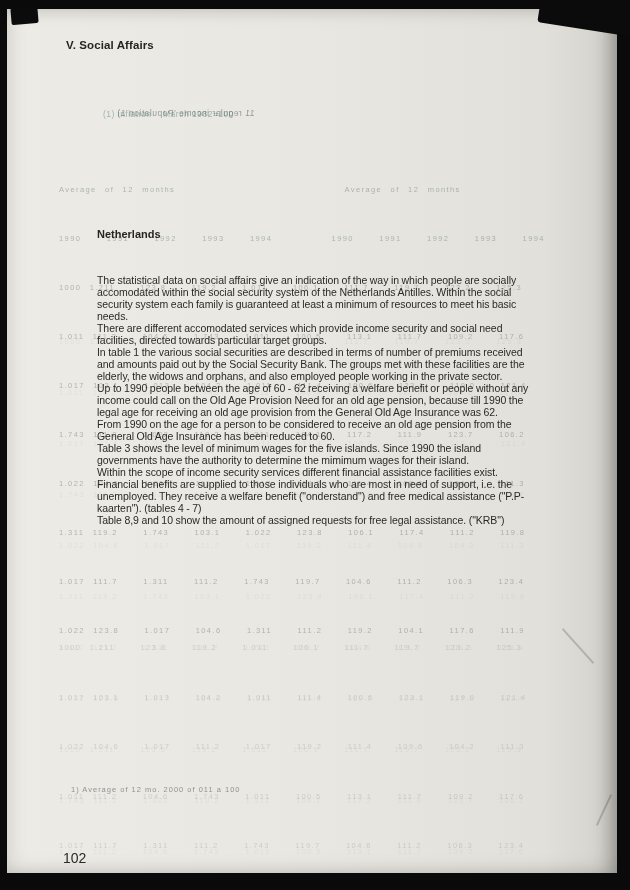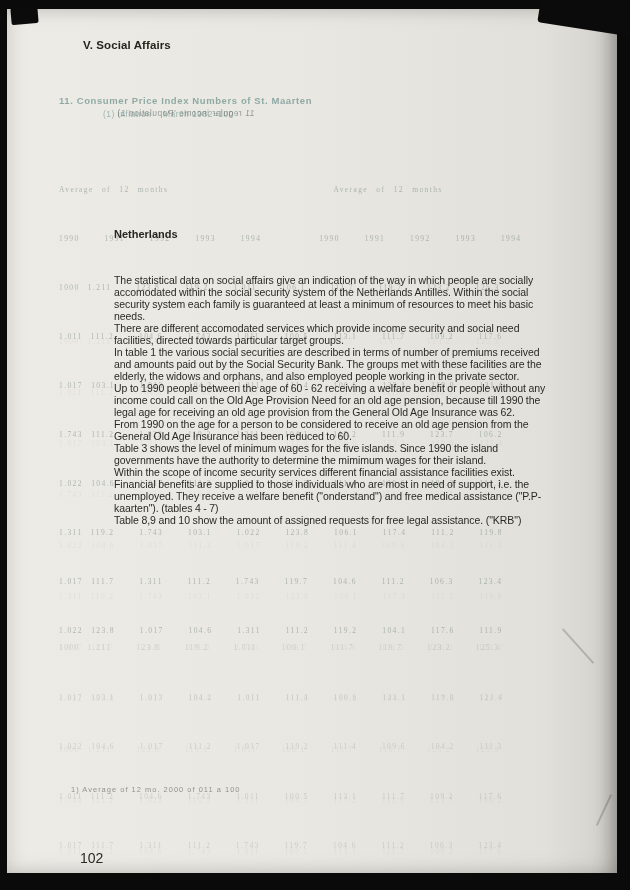--- a/index.html
+++ b/index.html
@@ -14,21 +14,21 @@
     box-shadow:inset 0 0 20px rgba(0,0,0,0.16), inset -16px 0 20px -10px rgba(0,0,0,0.25);
   }
   
   .art{position:absolute;background:#0b0b0b;}
   .art-tl{left:11px;top:7px;width:27px;height:17px;transform:rotate(-5deg);border-radius:2px;}
   .art-tr{right:-10px;top:-12px;width:100px;height:42px;transform:rotate(9deg);border-radius:3px;}
   .crease{position:absolute;background:rgba(60,60,55,0.25);}
   .crease-1{left:548px;top:636px;width:46px;height:2px;transform:rotate(48deg);}
   .crease-2{left:580px;top:800px;width:34px;height:2px;transform:rotate(115deg);background:rgba(0,0,0,0.18);}
   
-  .ghost{position:absolute;z-index:1;color:#6e807d;white-space:pre;filter:blur(0.5px);font-family:Liberation Serif, serif;}
+  .ghost{position:absolute;z-index:1;color:#6e807d;white-space:pre;filter:blur(0.5px);}
   .ghost-title{
     position:absolute;left:52px;top:86px;font-size:9.5px;font-weight:bold;
     letter-spacing:0.6px;color:#57837e;opacity:0.62;white-space:pre;filter:blur(0.4px);z-index:1;
   }
   .ghost-sub{
     position:absolute;left:96px;top:100px;font-size:8.5px;color:#5c8a85;
     opacity:0.55;white-space:pre;filter:blur(0.5px);z-index:1;letter-spacing:0.5px;
   }
   .ghost-mirror{
     position:absolute;left:110px;top:99px;font-size:8.5px;color:#3f4c4a;opacity:0.5;
@@ -38,21 +38,21 @@
   .ghost-top{left:52px;top:140px;opacity:0.5;}
   .ghost-mid{left:52px;top:292px;opacity:0.10;}
   .ghost-mid .ghost-row{height:15px;}
   .ghost-bottom{left:52px;top:598px;opacity:0.26;}
   .ghost-bottom .ghost-row{height:13.5px;}
   .ghost-footnote{
     position:absolute;left:64px;top:776px;font-size:7.5px;letter-spacing:1px;
     opacity:0.4;z-index:1;
   }
   
-  .content{position:absolute;inset:0;z-index:2;color:#26261f;margin-left:17px;}
+  .content{position:absolute;inset:0;z-index:2;color:#26261f;}
   .doc-header{
     position:absolute;left:59px;top:30px;font-size:11.5px;font-weight:bold;
     letter-spacing:0.1px;
   }
   .intro-heading{
     position:absolute;left:90px;top:219px;font-size:11px;font-weight:bold;
   }
   .body-text{
     position:absolute;left:90px;top:265px;width:443px;
     font-size:10.5px;line-height:12px;letter-spacing:-0.05px;word-spacing:-0.3px;
@@ -61,21 +61,20 @@
   .body-text p{margin:0;}
   .page-number{
     position:absolute;left:56px;top:841px;font-size:14px;color:#2a2a24;
   }
 </style>
 </head>
 <body>
 
 <div class="page">
 
-  <div class="ghost-title">11. Consumer Price Index Numbers of St. Maarten</div>
   <div class="ghost-sub">(1) inflation    March 1982=100</div>
   <div class="ghost-mirror">11 regular income 'Population 1)</div>
 
   <div class="ghost ghost-top ghost-rows">
     <div class="ghost-row">Average of 12 months                    Average of 12 months</div>
     <div class="ghost-row">1990   1991   1992   1993   1994       1990   1991   1992   1993   1994</div>
     <div class="ghost-row">1000 1.211   123.8   119.2   1.011   106.1   111.7   119.7   123.2   125.3</div>
     <div class="ghost-row">1.011 111.2   104.6   1.743   1.011   100.5   113.1   111.7   109.2   117.6</div>
     <div class="ghost-row">1.017 103.1   1.013   104.2   1.011   111.4   100.6   123.1   119.0   121.4</div>
     <div class="ghost-row">1.743 111.2   1.022   119.2   1.311   104.1   117.2   111.9   123.7   106.2</div>

